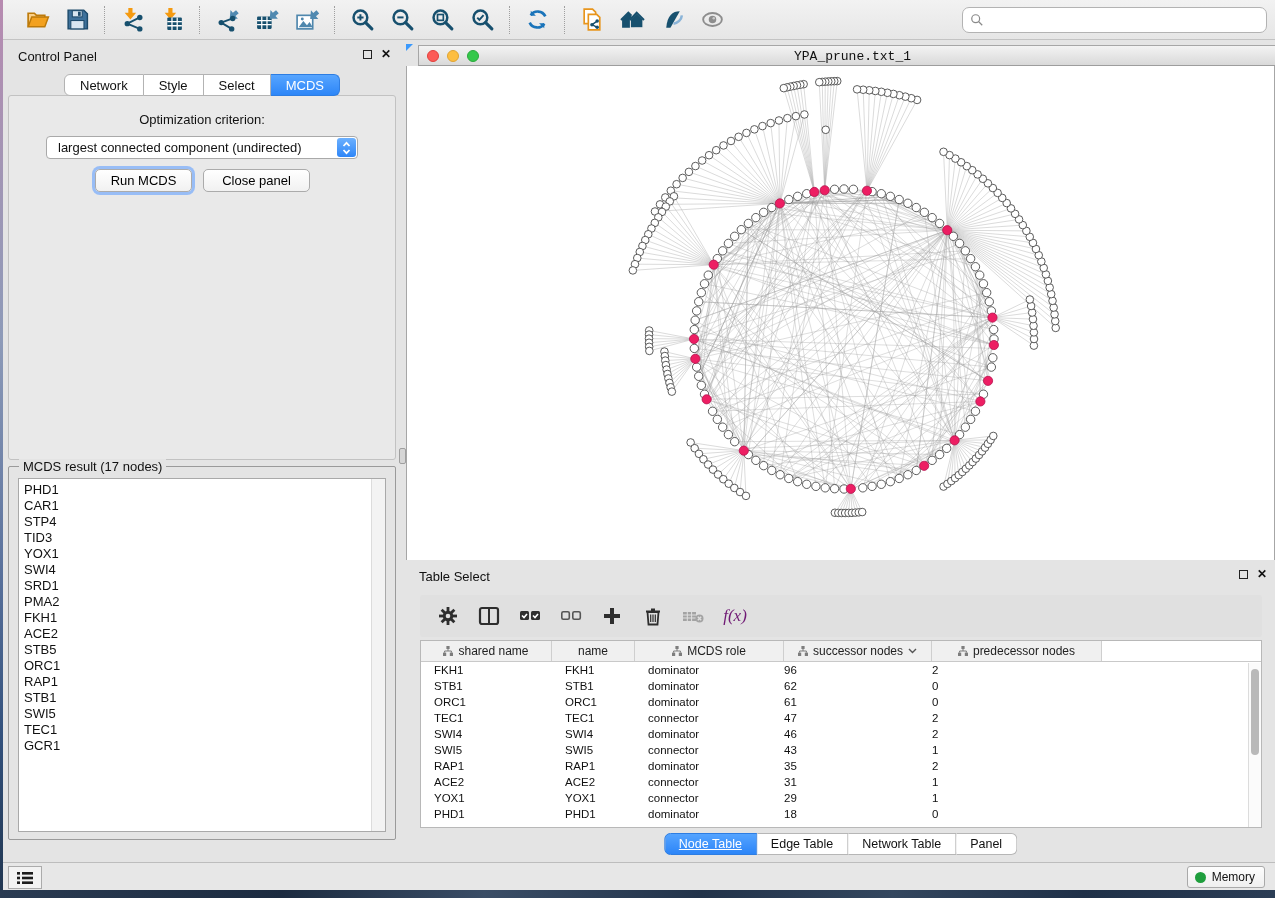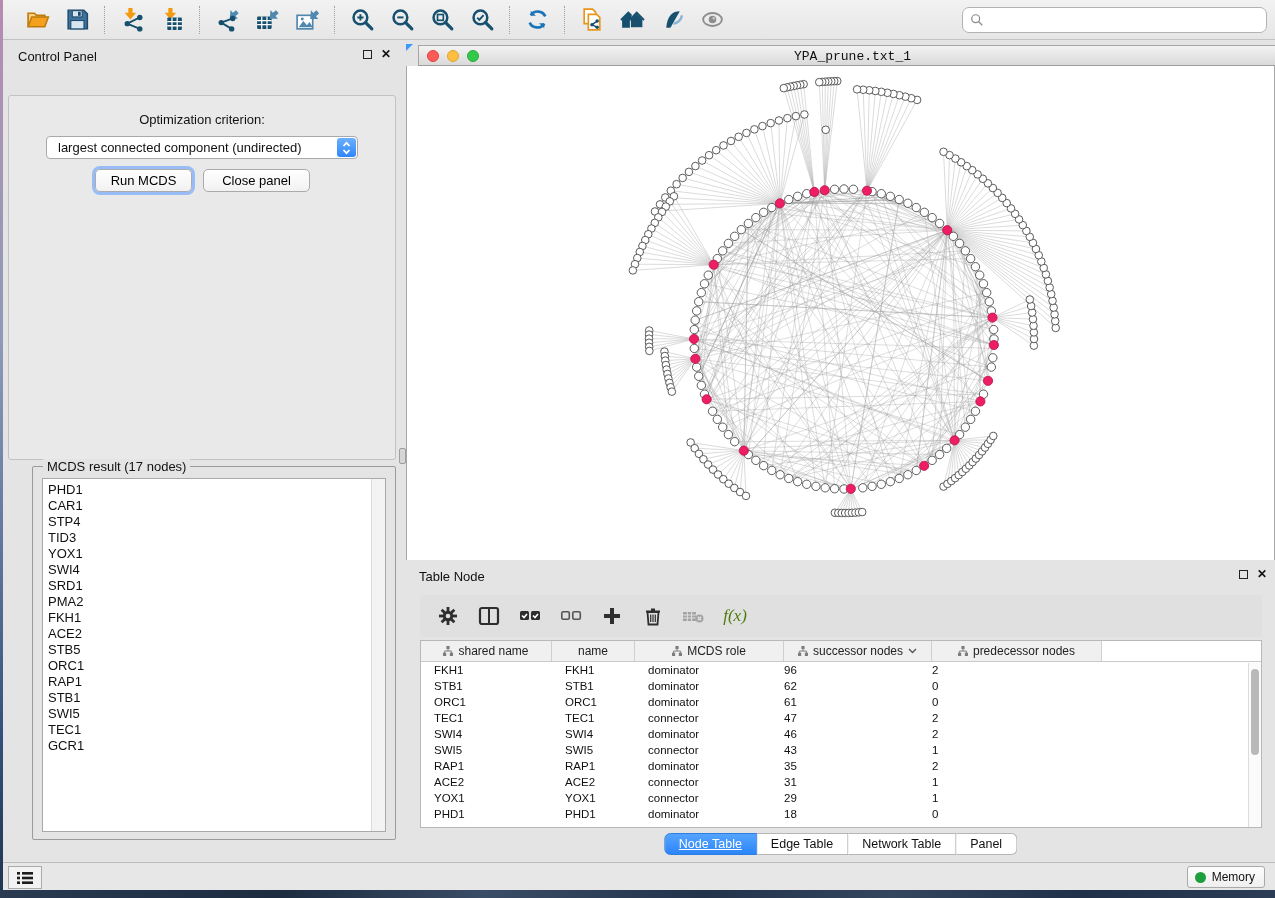--- a/index.html
+++ b/index.html
@@ -46,21 +46,21 @@
   .dropdown { position:absolute; left:37px; top:40px; width:312px; height:23px; background:#fff;
     border:1px solid #a9a9a9; border-radius:4px; font-size:13px; display:flex; align-items:center;
     padding-left:11px; cursor:default; }
   .dd-stepper { position:absolute; right:1px; top:1px; bottom:1px; width:19px; border-radius:3px;
     background:linear-gradient(180deg,#6cb0fe,#2e86f8); display:flex; align-items:center; justify-content:center; }
   .btn { height:23px; background:linear-gradient(180deg,#ffffff,#f1f1f1); border:1px solid #ababab;
     border-radius:5px; font-size:13px; font-family:"Liberation Sans",sans-serif; cursor:default; }
   .btn.run { position:absolute; left:86px; top:73px; width:97px; box-shadow:0 0 0 3px rgba(98,160,255,.6); }
   .btn.closep { position:absolute; left:194px; top:73px; width:107px; }
   .result-fieldset { position:absolute; left:3px; right:3px; top:421px; bottom:22px;
-    border:1px solid #9a9a9a; border-radius:2px;margin-left:24px; }
+    border:1px solid #9a9a9a; border-radius:2px; }
   .result-legend { position:absolute; top:-8px; left:10px; background:#e4e4e4; padding:0 4px; font-size:13px; }
   .result-list { position:absolute; left:9px; right:9px; top:11px; bottom:7px; background:#fff;
     border:1px solid #a9a9a9; overflow:hidden; }
   .result-list ul { list-style:none; padding:3px 0 0 5px; }
   .result-list li { font-size:13px; line-height:16px; }
   .result-scroll { position:absolute; right:0; top:0; bottom:0; width:14px; background:#f3f3f3; border-left:1px solid #dcdcdc; }
 
   
   .v-split { position:absolute; left:399px; top:40px; bottom:36px; width:7px; }
   .v-handle { position:absolute; left:0; top:408px; width:7px; height:16px; background:#d6d6d6; border:1px solid #9f9f9f; border-radius:2px; }
@@ -78,21 +78,21 @@
   .net-title { position:absolute; width:100%; text-align:center; top:3px; font-size:13px; }
   .net-canvas { position:absolute; left:0; top:26px; width:869px; height:494px; background:#fff;
     border-left:1px solid #a6a6a6; border-right:1px solid #a6a6a6; overflow:hidden; }
 
   
   .table-panel { position:absolute; left:0; top:525px; width:869px; bottom:0; }
   .tp-toolbar { position:absolute; left:14px; right:13px; top:30px; height:42px; background:#e0e0e0;
     border-radius:3px; display:flex; align-items:center; gap:17px; padding-left:16px; }
   .tp-btn { width:24px; height:24px; display:flex; align-items:center; justify-content:center; }
   .tp-btn svg { display:block; }
-  .fx { font-family:"Liberation Serif", serif; font-style:italic; font-size:17px; color:#4d7c0f; }
+  .fx { font-family:"Liberation Serif", serif; font-style:italic; font-size:17px; color:#701a75; }
   .tp-table { position:absolute; left:14px; right:13px; top:75px; height:188px; background:#fff; border:1px solid #b8b8b8; overflow:hidden; }
   .t-head { display:flex; height:21px; border-bottom:1px solid #c9c9c9; font-size:12px; }
   .t-hcell { background:#f0f0f0; border-right:1px solid #cfcfcf; display:flex; align-items:center; justify-content:center; gap:5px; color:#222; }
   .t-hcell.filler { background:#fff; border-right:none; flex:1; }
   .t-row { display:flex; height:16px; font-size:11.5px; align-items:center; }
   .t-cell { padding-left:13px; white-space:nowrap; overflow:hidden; }
   .t-cell.num { text-align:left; padding-left:0; padding-right:12px; }
   .t-scroll { position:absolute; right:0; top:22px; bottom:0; width:13px; background:#fbfbfb; border-left:1px solid #dcdcdc; }
   .t-thumb { position:absolute; left:2px; right:2px; top:6px; height:86px; background:#b9b9b9; border-radius:5px; }
   .tp-tabs { position:absolute; left:50%; transform:translateX(-50%); top:268px; height:22px; display:flex; }
@@ -266,20 +266,26 @@
   </div>
 </div>
 
 <div class="control-panel">
   <div class="panel-header">
     <span class="panel-title">Control Panel</span>
     <span class="win-btns">
       <span class="float-btn"></span>
       <span class="close-btn">✕</span>
     </span>
+  </div>
+  <div class="cp-tabs">
+    <div class="cp-tab">Network</div>
+    <div class="cp-tab">Style</div>
+    <div class="cp-tab">Select</div>
+    <div class="cp-tab active">MCDS</div>
   </div>
   <div class="cp-box">
     <div class="opt-label">Optimization criterion:</div>
     <div class="dropdown">
       <span>largest connected component (undirected)</span>
       <span class="dd-stepper">
         <svg width="9" height="14" viewBox="0 0 9 14">
             <path d="M1.5 5 L4.5 1.8 L7.5 5 M1.5 9 L4.5 12.2 L7.5 9" fill="none" stroke="#fff" stroke-width="1.7"></path>
           </svg>
       </span>
@@ -1015,21 +1021,21 @@
           <circle cx="299.6506109990658" cy="333.29216649839395" r="4.6" fill="#ed1e63" stroke="#b5124e" stroke-width="0.8"></circle>
           <circle cx="288.3176689622687" cy="292.8384585385683" r="4.6" fill="#ed1e63" stroke="#b5124e" stroke-width="0.8"></circle>
           <circle cx="287" cy="273" r="4.6" fill="#ed1e63" stroke="#b5124e" stroke-width="0.8"></circle>
           <circle cx="306.70527283427134" cy="198.68119973513888" r="4.6" fill="#ed1e63" stroke="#b5124e" stroke-width="0.8"></circle>
         </g>
       </svg>
   </div>
 
   <div class="table-panel">
     <div class="panel-header">
-      <span class="panel-title">Table Node</span>
+      <span class="panel-title">Table Select</span>
       <span class="win-btns">
         <span class="float-btn"></span>
         <span class="close-btn">✕</span>
       </span>
     </div>
     <div class="tp-toolbar">
       <span class="tp-btn">
         <svg width="20" height="20" viewBox="0 0 20 20">
             <g fill="#2e2e2e">
               <rect x="8.6" y="1" width="2.8" height="18"></rect>

